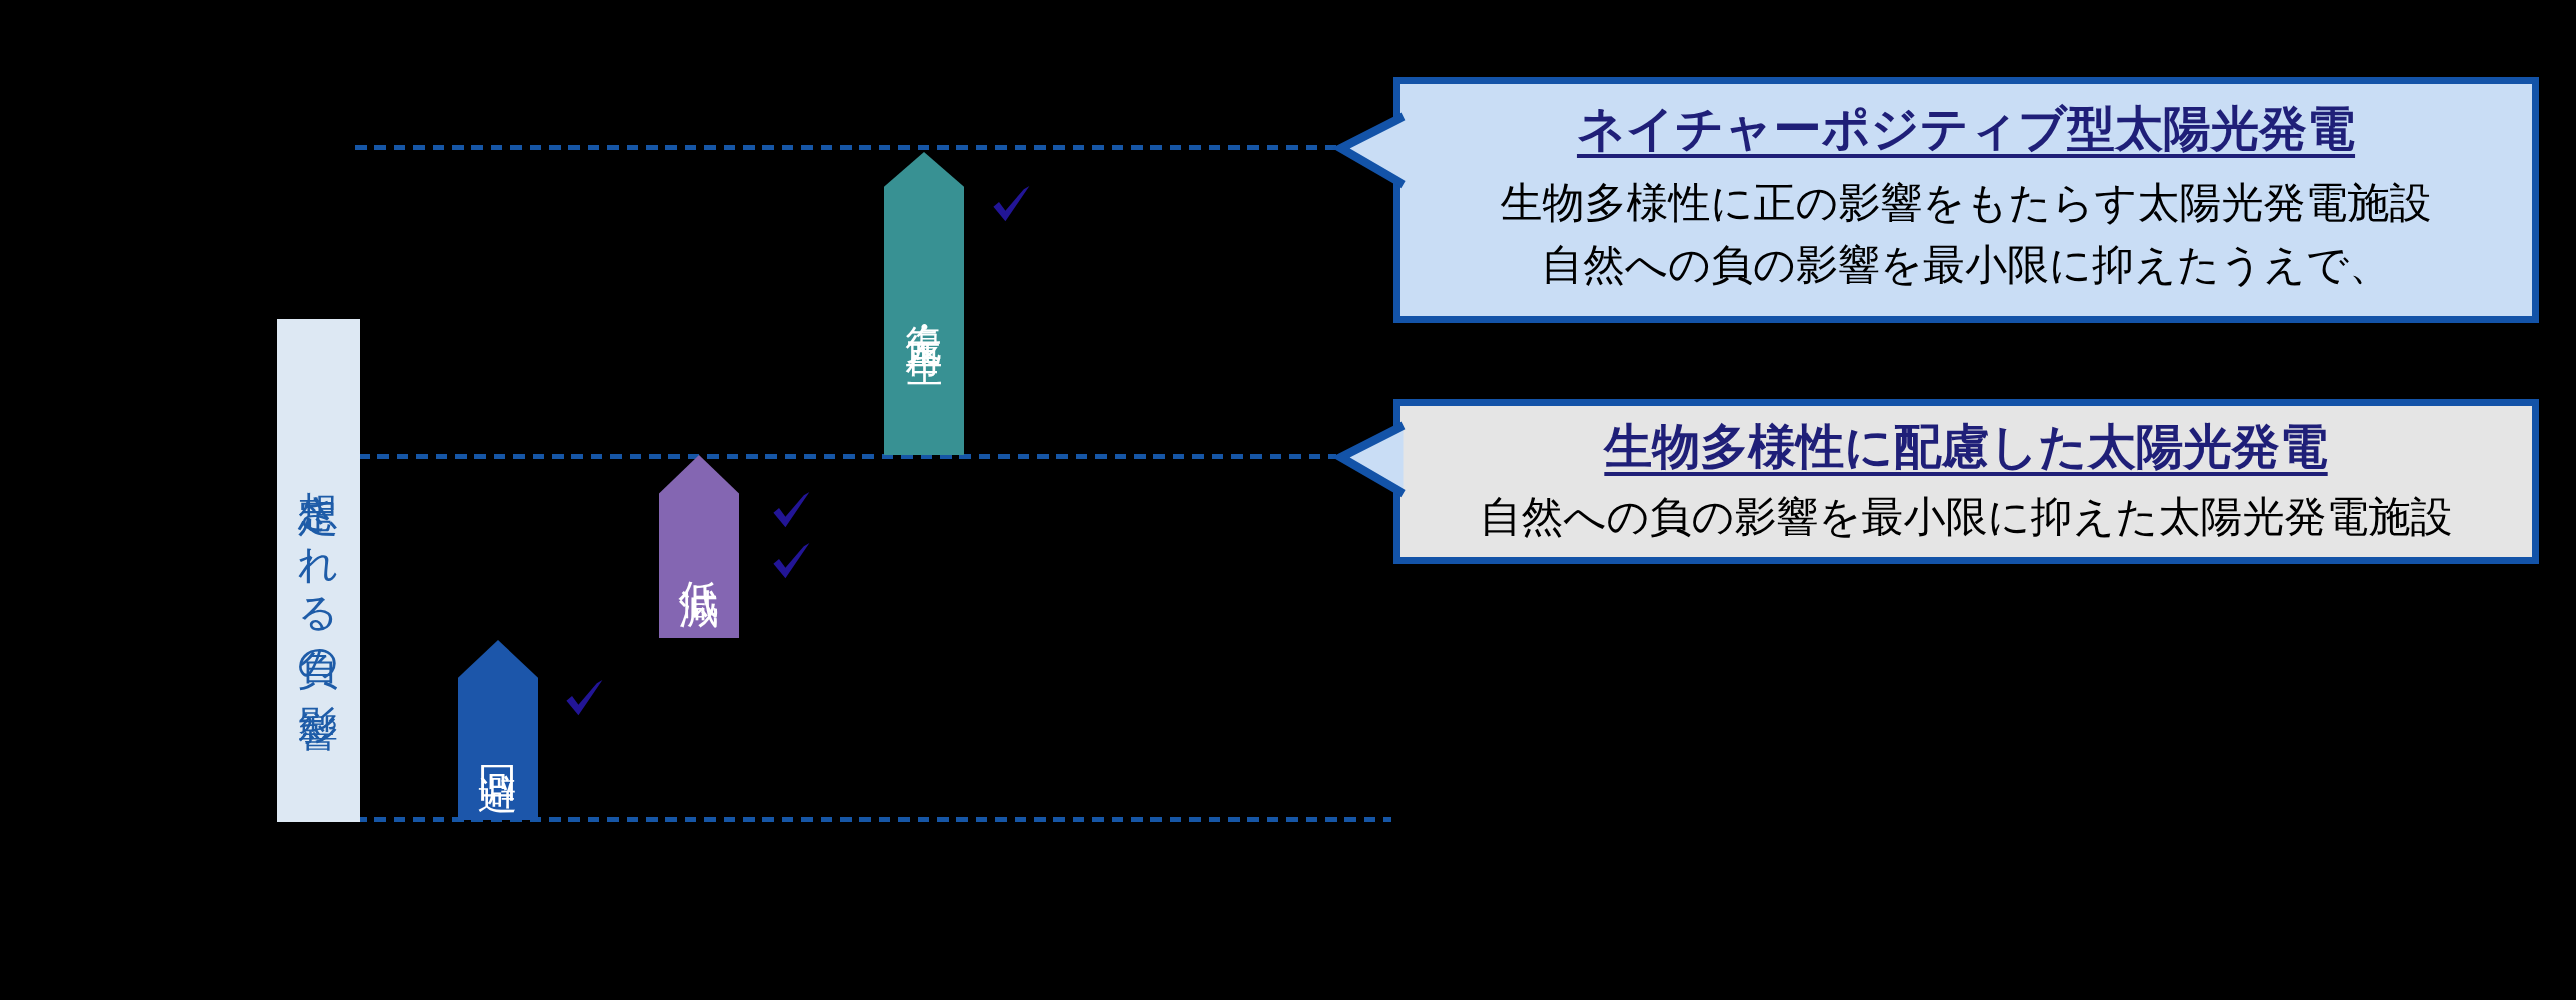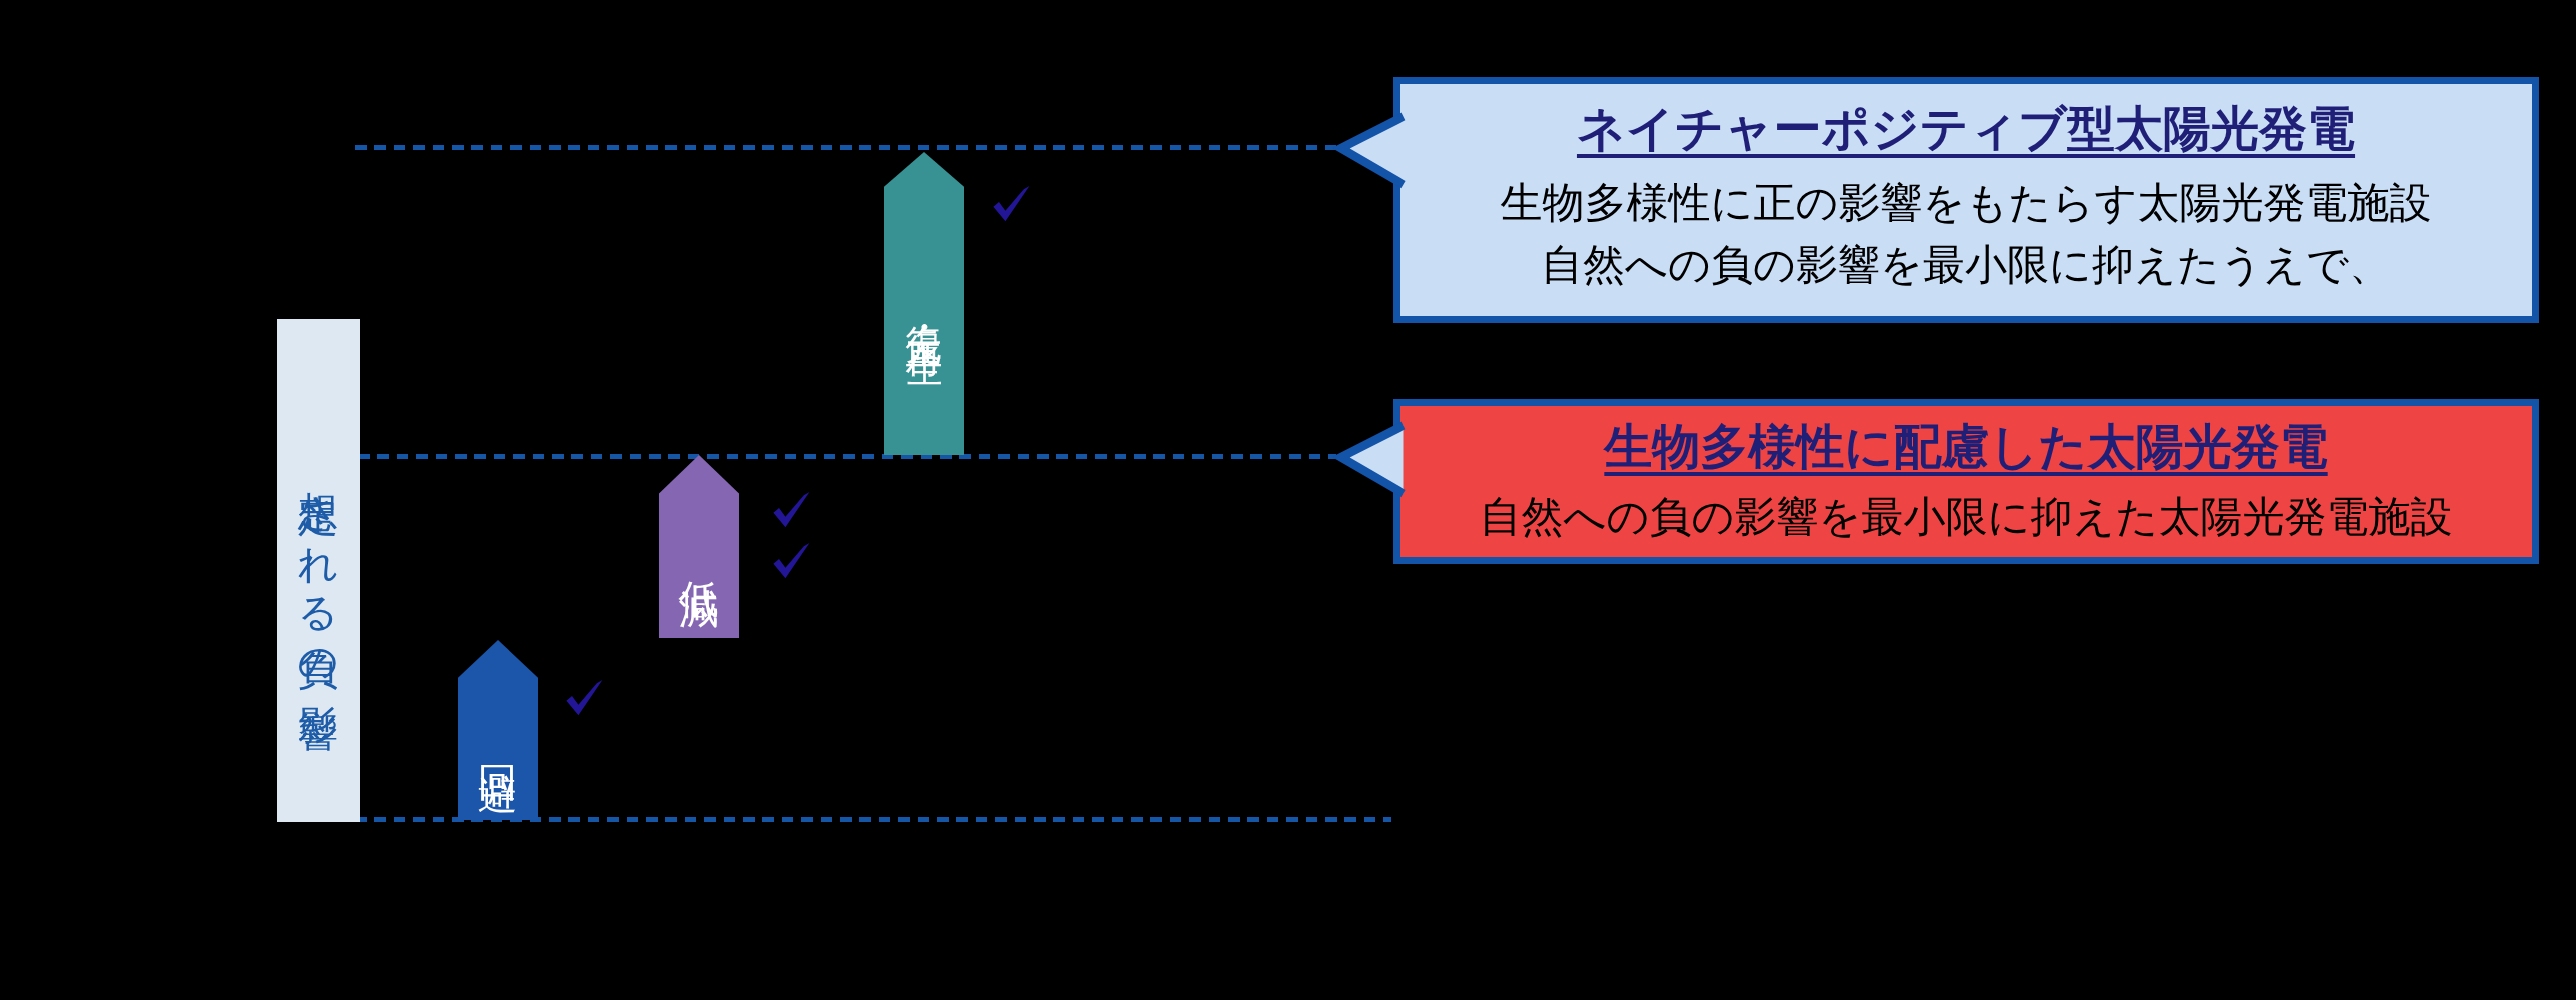--- a/index.html
+++ b/index.html
@@ -133,21 +133,21 @@
     <div class="callout-title" style="color: rgb(31, 31, 120);">ネイチャーポジティブ型太陽光発電</div>
     <div class="callout-body" style="color: rgb(0, 0, 0);">
       <div>生物多様性に正の影響をもたらす太陽光発電施設</div>
       <div>自然への負の影響を最小限に抑えたうえで、</div>
     </div>
   </div>
   <svg class="tail tail-1" viewBox="0 0 104 120">
     <path d="M101 16 L20 57 L101 104" fill="#C9DDF5" stroke="#1353A8" stroke-width="11" style="fill: rgb(201, 221, 245); stroke: rgb(19, 83, 168);"></path>
   </svg>
 
-  <div class="callout callout-2" style="background-color: #ef4444; border-color: rgb(19, 83, 168);">
+  <div class="callout callout-2" style="background-color: #e5e5e5; border-color: rgb(19, 83, 168);">
     <div class="callout-title" style="color: rgb(31, 31, 120);">生物多様性に配慮した太陽光発電</div>
     <div class="callout-body" style="color: rgb(0, 0, 0);">
       <div>自然への負の影響を最小限に抑えた太陽光発電施設</div>
     </div>
   </div>
   <svg class="tail tail-2" viewBox="0 0 104 120">
     <path d="M101 16 L20 57 L101 104" fill="#C9DDF5" stroke="#1353A8" stroke-width="11" style="fill: rgb(201, 221, 245); stroke: rgb(19, 83, 168);"></path>
   </svg>
 
 </div>

